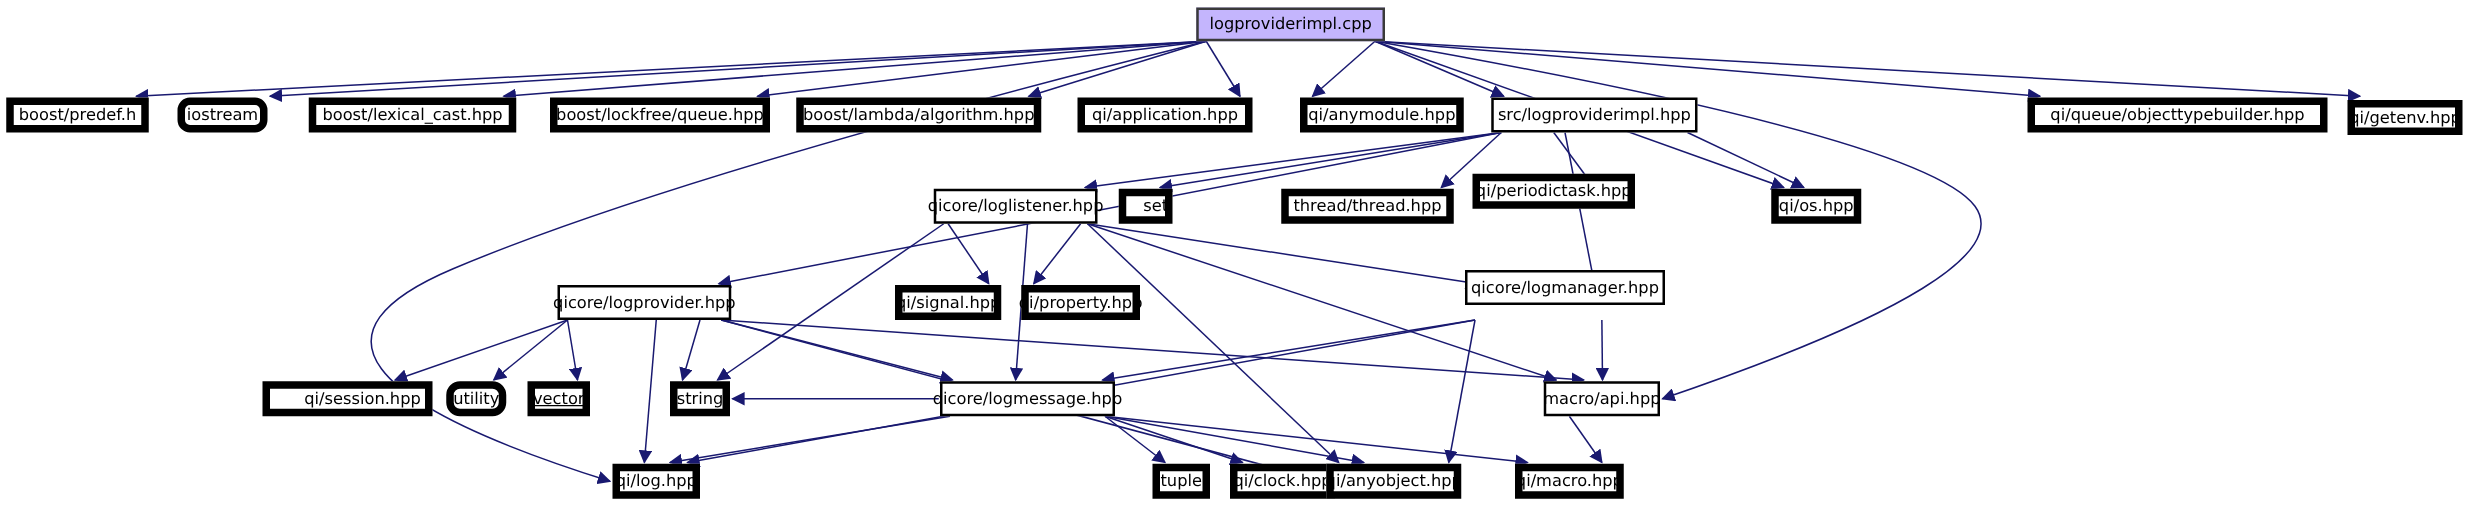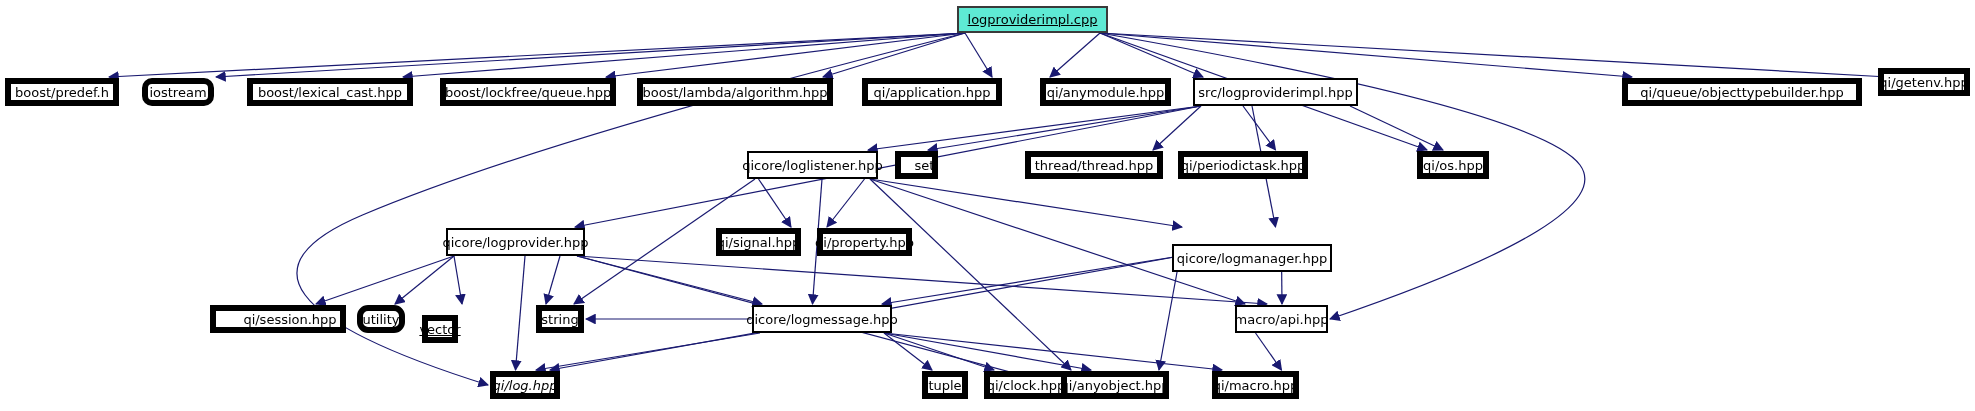--- a/index.html
+++ b/index.html
@@ -28,23 +28,22 @@
     font-size:13px;
     line-height:1;
     white-space:nowrap;
     cursor:pointer;
     z-index:2;
   }
   .node.bold{
     border:2px solid #000000;
   }
   .node.main{
-    background:#5eead4;
+    background:#c4b5fd;
     border:2px solid #3a3a3a;
-    text-decoration:underline;
   }
 </style>
 </head>
 <body>
 
 <div id="graph-canvas">
   <svg id="edge-layer" xmlns="http://www.w3.org/2000/svg" width="1975" height="411" viewBox="0 0 1975 411">
     <defs>
       <marker id="arrow" viewBox="0 0 10 10" refX="9" refY="5" markerWidth="9" markerHeight="9" orient="auto-start-reverse">
         <path d="M0,0 L10,5 L0,10 z" fill="#191970"></path>
@@ -103,35 +102,35 @@
       <div class="node main" style="left: 957px; top: 6px; width: 151px; height: 27px;">logproviderimpl.cpp</div>
       <div class="node" style="left: 5px; top: 78px; width: 114px; height: 28px;">boost/predef.h</div>
       <div class="node" style="left: 142px; top: 78px; width: 72px; height: 28px; border-radius: 10px;">iostream</div>
       <div class="node" style="left: 247px; top: 78px; width: 166px; height: 28px;">boost/lexical_cast.hpp</div>
       <div class="node" style="left: 440px; top: 78px; width: 176px; height: 28px;">boost/lockfree/queue.hpp</div>
       <div class="node" style="left: 637px; top: 78px; width: 196px; height: 28px;">boost/lambda/algorithm.hpp</div>
       <div class="node" style="left: 862px; top: 78px; width: 140px; height: 28px;">qi/application.hpp</div>
       <div class="node" style="left: 1040px; top: 78px; width: 131px; height: 28px;">qi/anymodule.hpp</div>
       <div class="node bold" style="left: 1193px; top: 78px; width: 165px; height: 28px;">src/logproviderimpl.hpp</div>
       <div class="node" style="left: 1622px; top: 78px; width: 240px; height: 28px;">qi/queue/objecttypebuilder.hpp</div>
-      <div class="node" style="left: 1878px; top: 68px; width: 92px; height: 28px;">qi/getenv.hpp</div>
+      <div class="node" style="left: 1878px; top: 80px; width: 92px; height: 28px;">qi/getenv.hpp</div>
       <div class="node bold" style="left: 747px; top: 151px; width: 131px; height: 28px;">qicore/loglistener.hpp</div>
       <div class="node" style="left: 895px; top: 151px; width: 43px; height: 28px; padding-left: 16px;">set</div>
       <div class="node" style="left: 1025px; top: 151px; width: 138px; height: 28px;">thread/thread.hpp</div>
-      <div class="node" style="left: 1178px; top: 151px; width: 130px; height: 28px;">qi/periodictask.hpp</div>
+      <div class="node" style="left: 1178px; top: 139px; width: 130px; height: 28px;">qi/periodictask.hpp</div>
       <div class="node" style="left: 1417px; top: 151px; width: 72px; height: 28px;">qi/os.hpp</div>
       <div class="node bold" style="left: 446px; top: 228px; width: 139px; height: 28px;">qicore/logprovider.hpp</div>
       <div class="node" style="left: 716px; top: 228px; width: 85px; height: 28px;">qi/signal.hpp</div>
       <div class="node" style="left: 817px; top: 228px; width: 95px; height: 28px;">qi/property.hpp</div>
-      <div class="node bold" style="left: 1172px; top: 244px; width: 160px; height: 28px;">qicore/logmanager.hpp</div>
+      <div class="node bold" style="left: 1172px; top: 216px; width: 160px; height: 28px;">qicore/logmanager.hpp</div>
       <div class="node" style="left: 210px; top: 305px; width: 136px; height: 28px; padding-left: 24px;">qi/session.hpp</div>
       <div class="node" style="left: 357px; top: 305px; width: 48px; height: 28px; border-radius: 11px;">utility</div>
-      <div class="node" style="left: 422px; top: 315px; width: 36px; height: 28px; text-decoration: underline;">vector</div>
+      <div class="node" style="left: 422px; top: 305px; width: 50px; height: 28px; text-decoration: underline;">vector</div>
       <div class="node" style="left: 536px; top: 305px; width: 48px; height: 28px;">string</div>
       <div class="node bold" style="left: 752px; top: 305px; width: 140px; height: 28px;">qicore/logmessage.hpp</div>
       <div class="node bold" style="left: 1235px; top: 305px; width: 93px; height: 28px;">macro/api.hpp</div>
-      <div class="node" style="left: 490px; top: 371px; width: 70px; height: 28px; font-style: italic;">qi/log.hpp</div>
+      <div class="node" style="left: 490px; top: 371px; width: 70px; height: 28px;">qi/log.hpp</div>
       <div class="node" style="left: 922px; top: 371px; width: 46px; height: 28px;">tuple</div>
       <div class="node" style="left: 984px; top: 371px; width: 84px; height: 28px;">qi/clock.hpp</div>
       <div class="node" style="left: 1061px; top: 371px; width: 108px; height: 28px; text-align: center;">qi/anyobject.hpp</div>
       <div class="node" style="left: 1212px; top: 371px; width: 87px; height: 28px;">qi/macro.hpp</div>
     </div>
 </div>
 
 </body></html>

